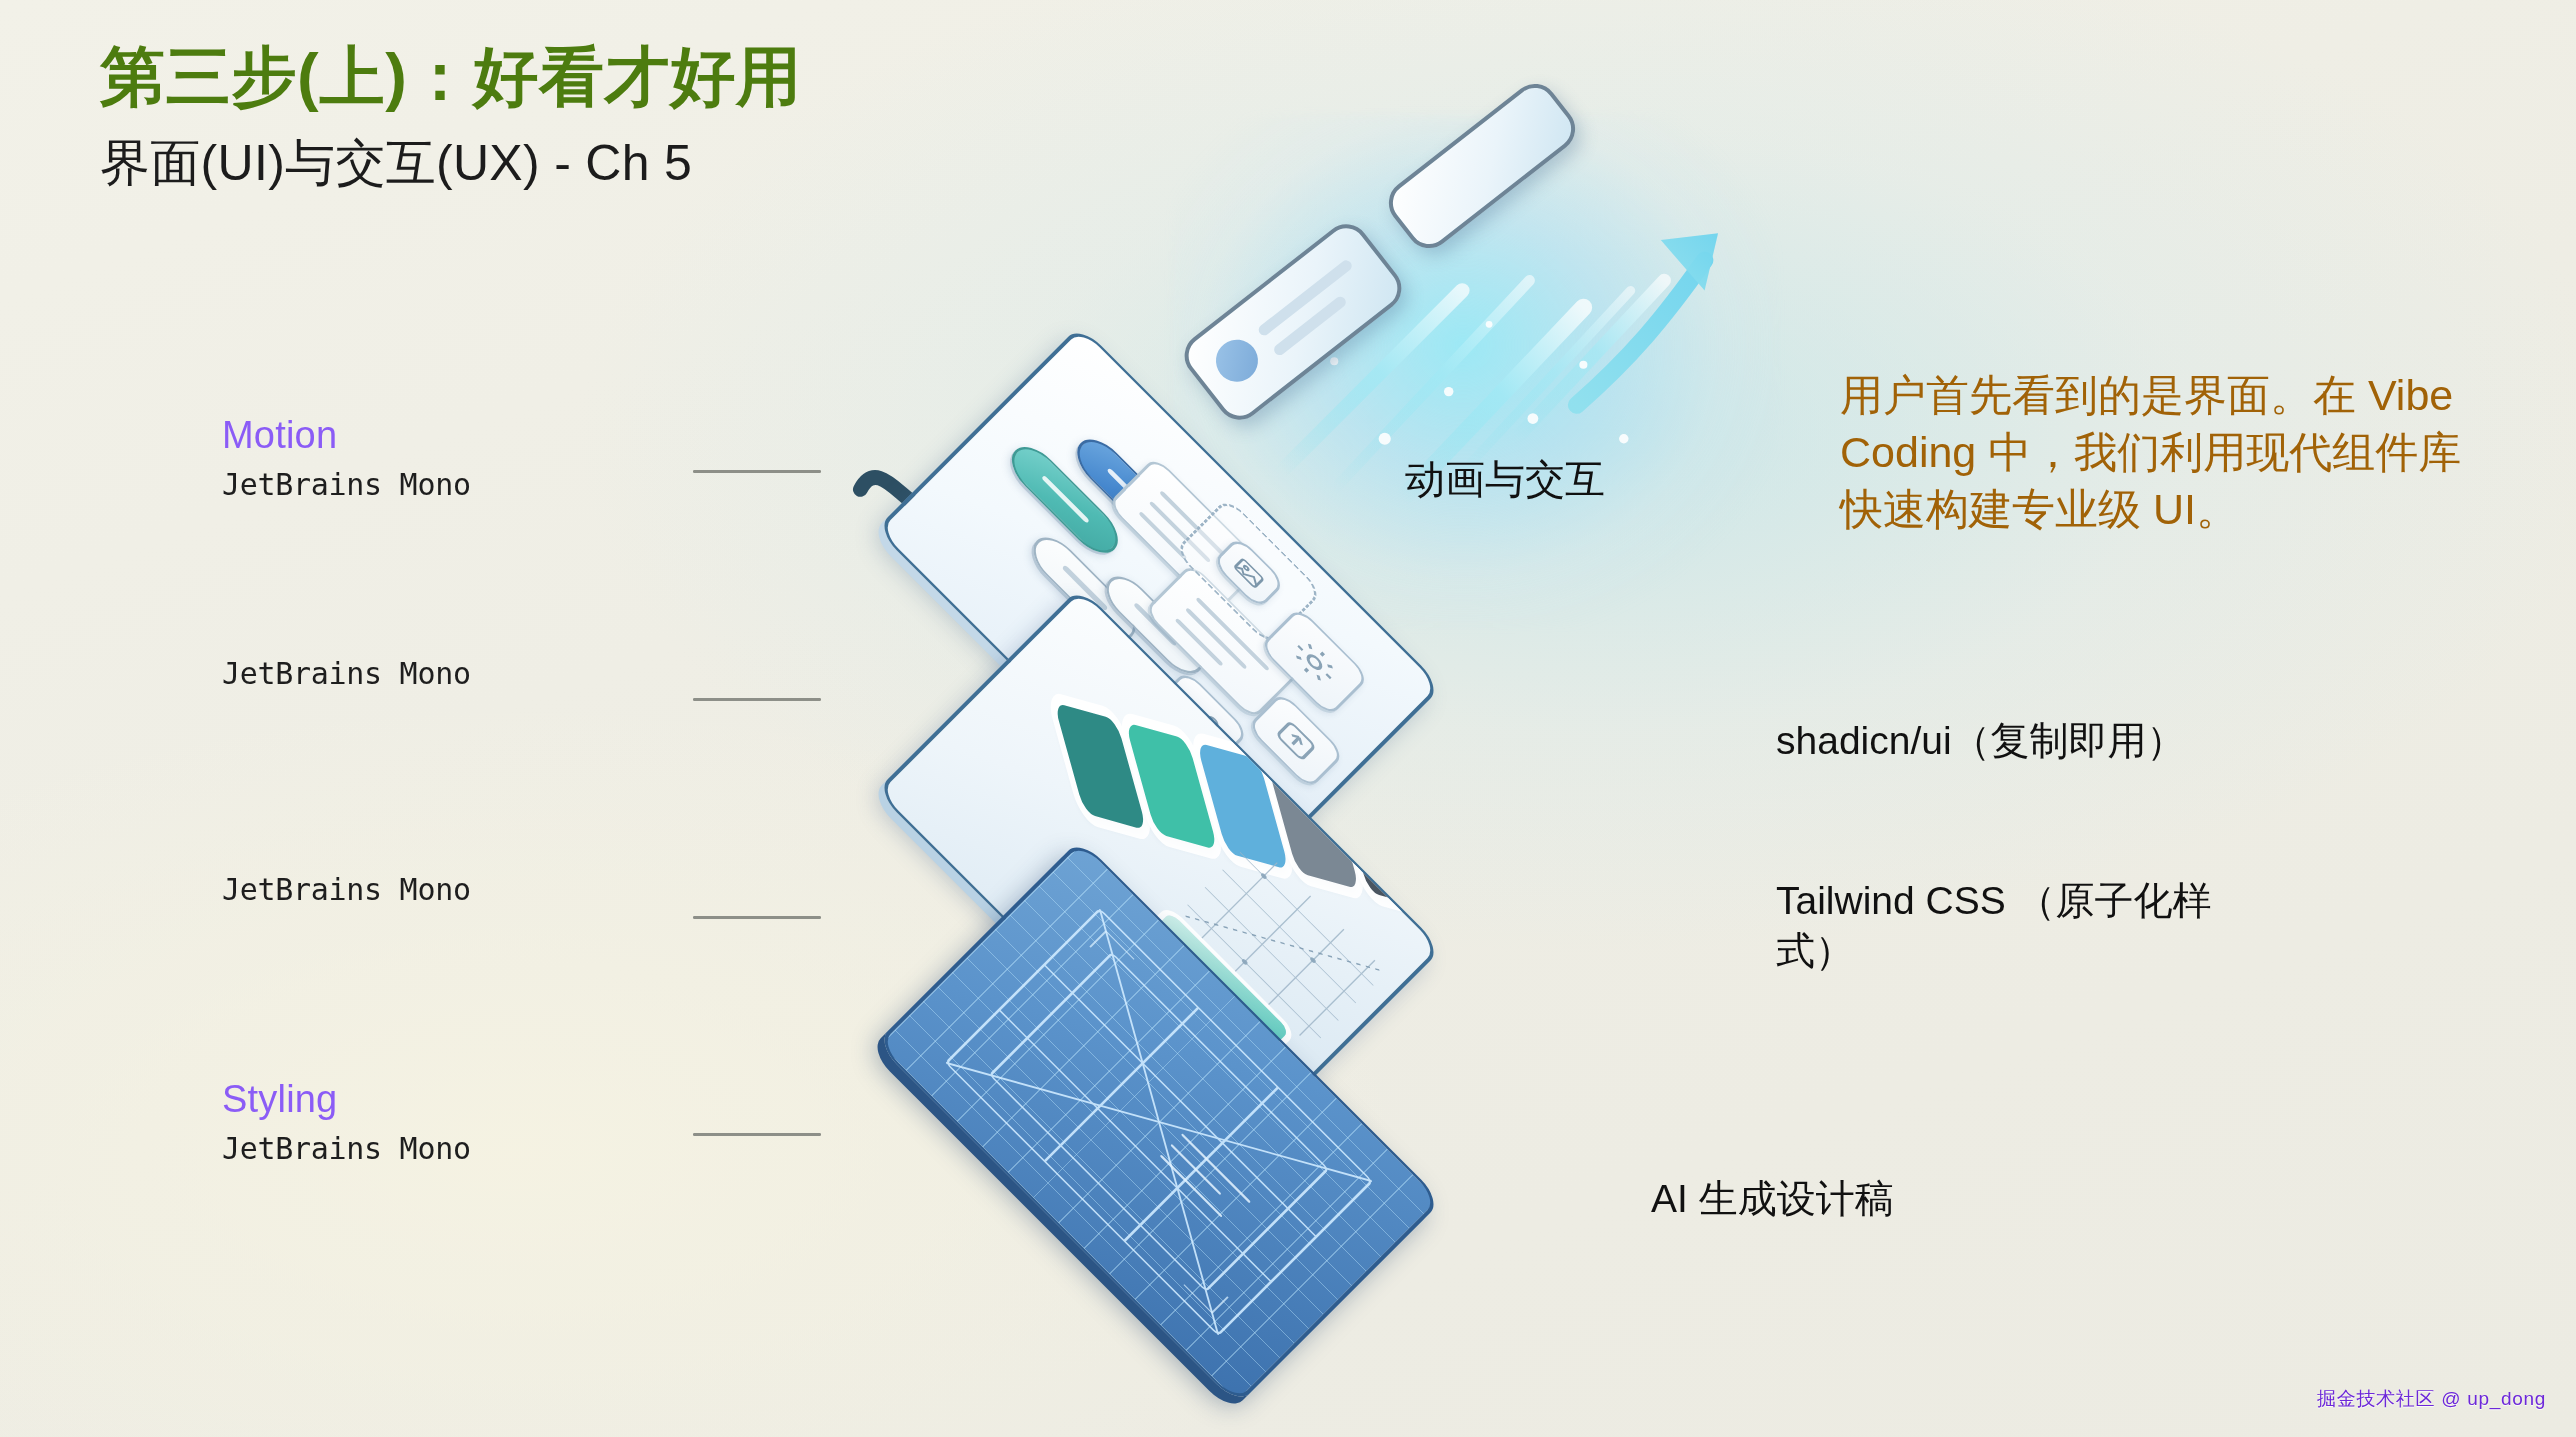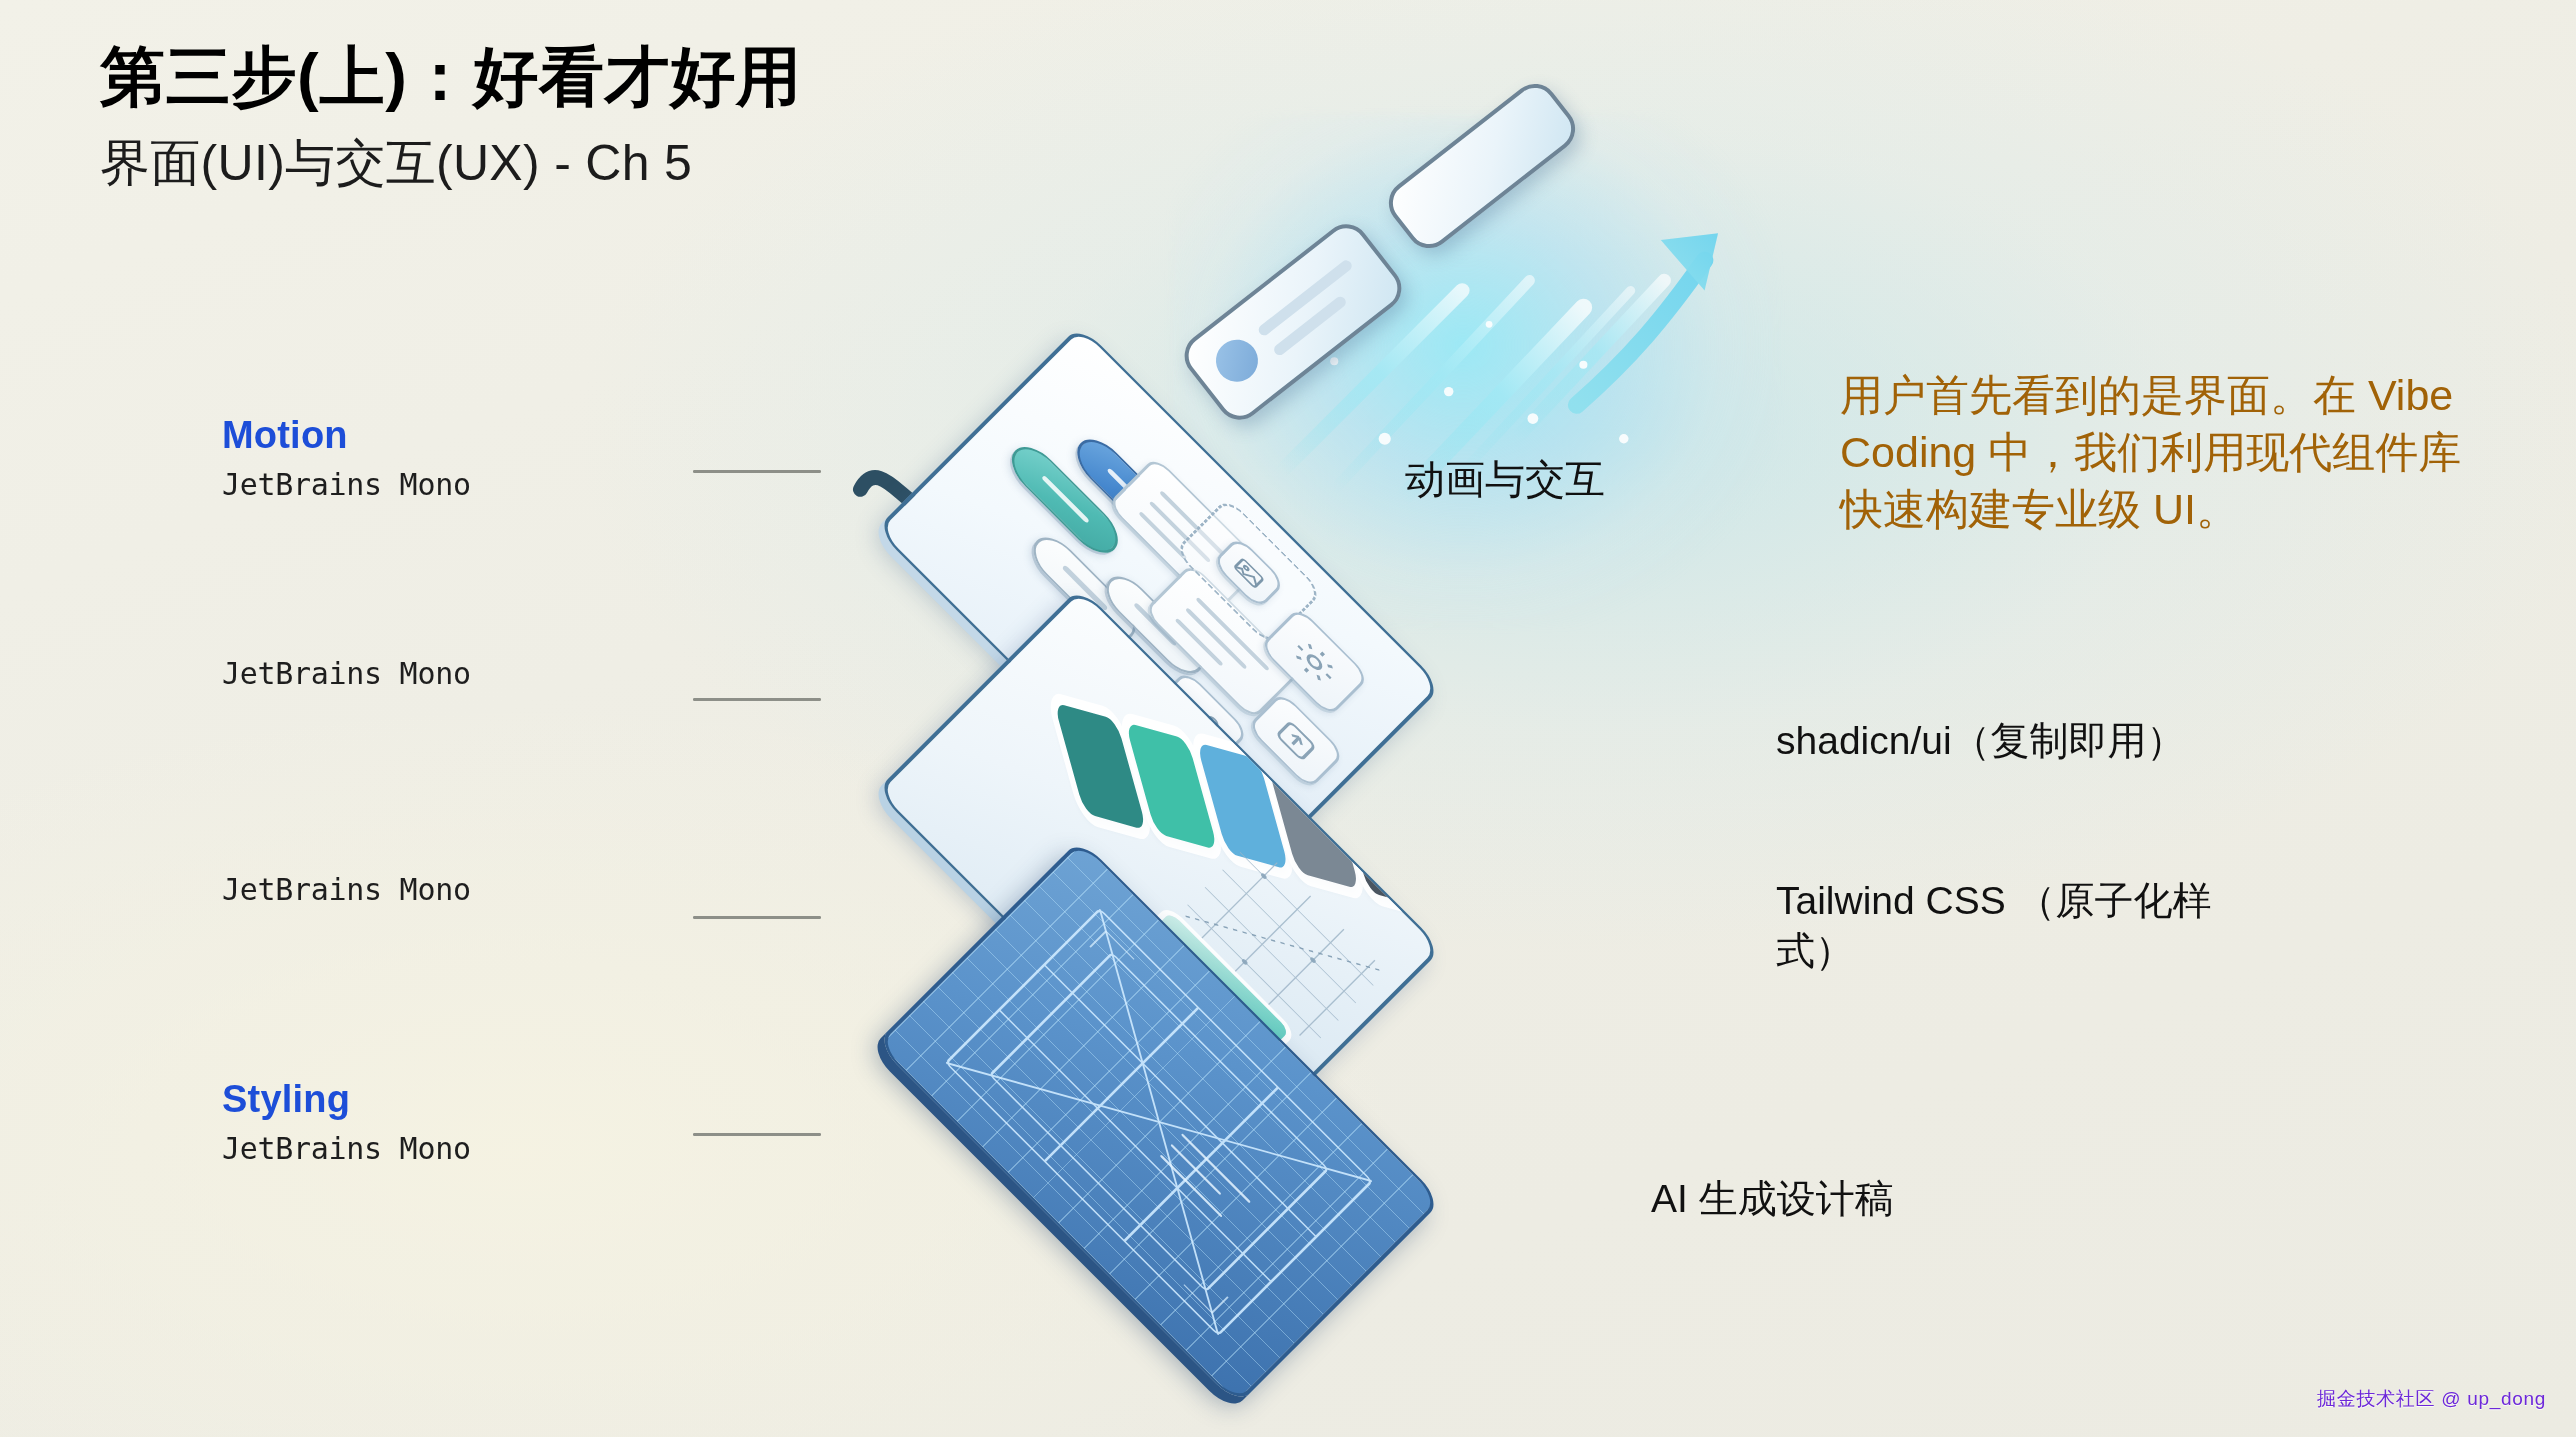--- a/index.html
+++ b/index.html
@@ -17,32 +17,32 @@
       radial-gradient(ellipse 60% 55% at 62% 30%, rgba(176,226,236,.55) 0%, rgba(200,232,240,.22) 38%, rgba(239,238,229,0) 66%),
       radial-gradient(ellipse 50% 45% at 20% 80%, rgba(246,243,226,.85) 0%, rgba(239,238,229,0) 70%),
       linear-gradient(160deg,#f2f1e8 0%, #eeede4 50%, #ecebe2 100%);
     pointer-events:none;
   }
 
   
   .header { position:absolute; left:100px; top:42px; }
   .title {
     font-size:65px; font-weight:700; letter-spacing:0.7px;
-    color:#000000; line-height:1.08; white-space:nowrap;text-align:right;
+    color:#4d7c0f; line-height:1.08; white-space:nowrap;text-align:right;
   }
   .subtitle {
     font-size:50px; font-weight:400; color:#1c1c1c;
     margin-top:17.5px; white-space:nowrap; letter-spacing:0.3px;
   }
 
   
   .layer-list { position:absolute; left:222px; top:416px; width:431px; }
   .layer-item { position:absolute; left:0; width:431px; }
   .layer-name {
-    font-size:38px; font-weight:700; color:#1d4ed8;
+    font-size:38px; font-weight:400; color:#8b5cf6;
     line-height:1.05; letter-spacing:0.2px;
   }
   .layer-font {
     font-family:"DejaVu Sans Mono","Liberation Mono",monospace;
     font-size:30px; color:#1e1e1e; margin-top:10.8px; letter-spacing:-0.3px;
   }
   .leader {
     position:absolute; height:2.7px; background:#8d8f88; border-radius:1.3px;
   }
 

